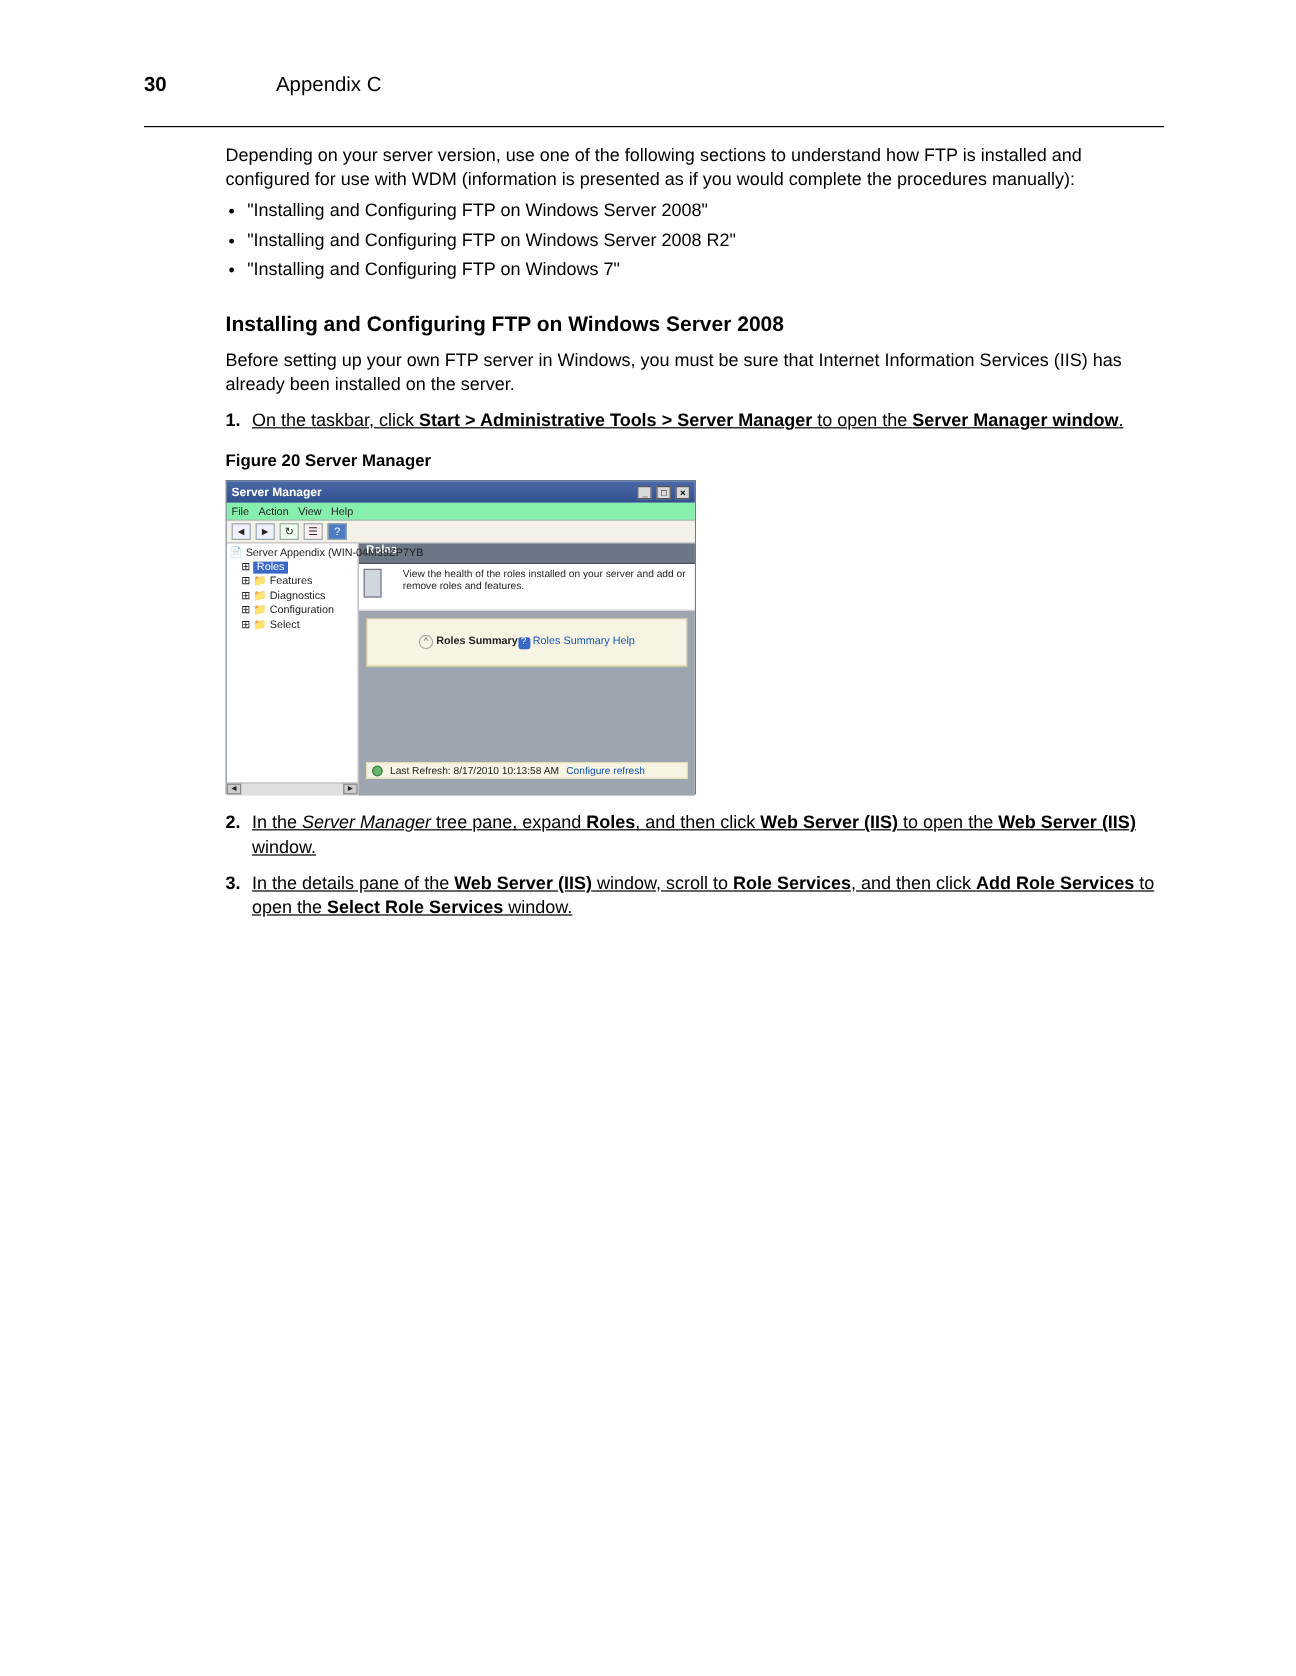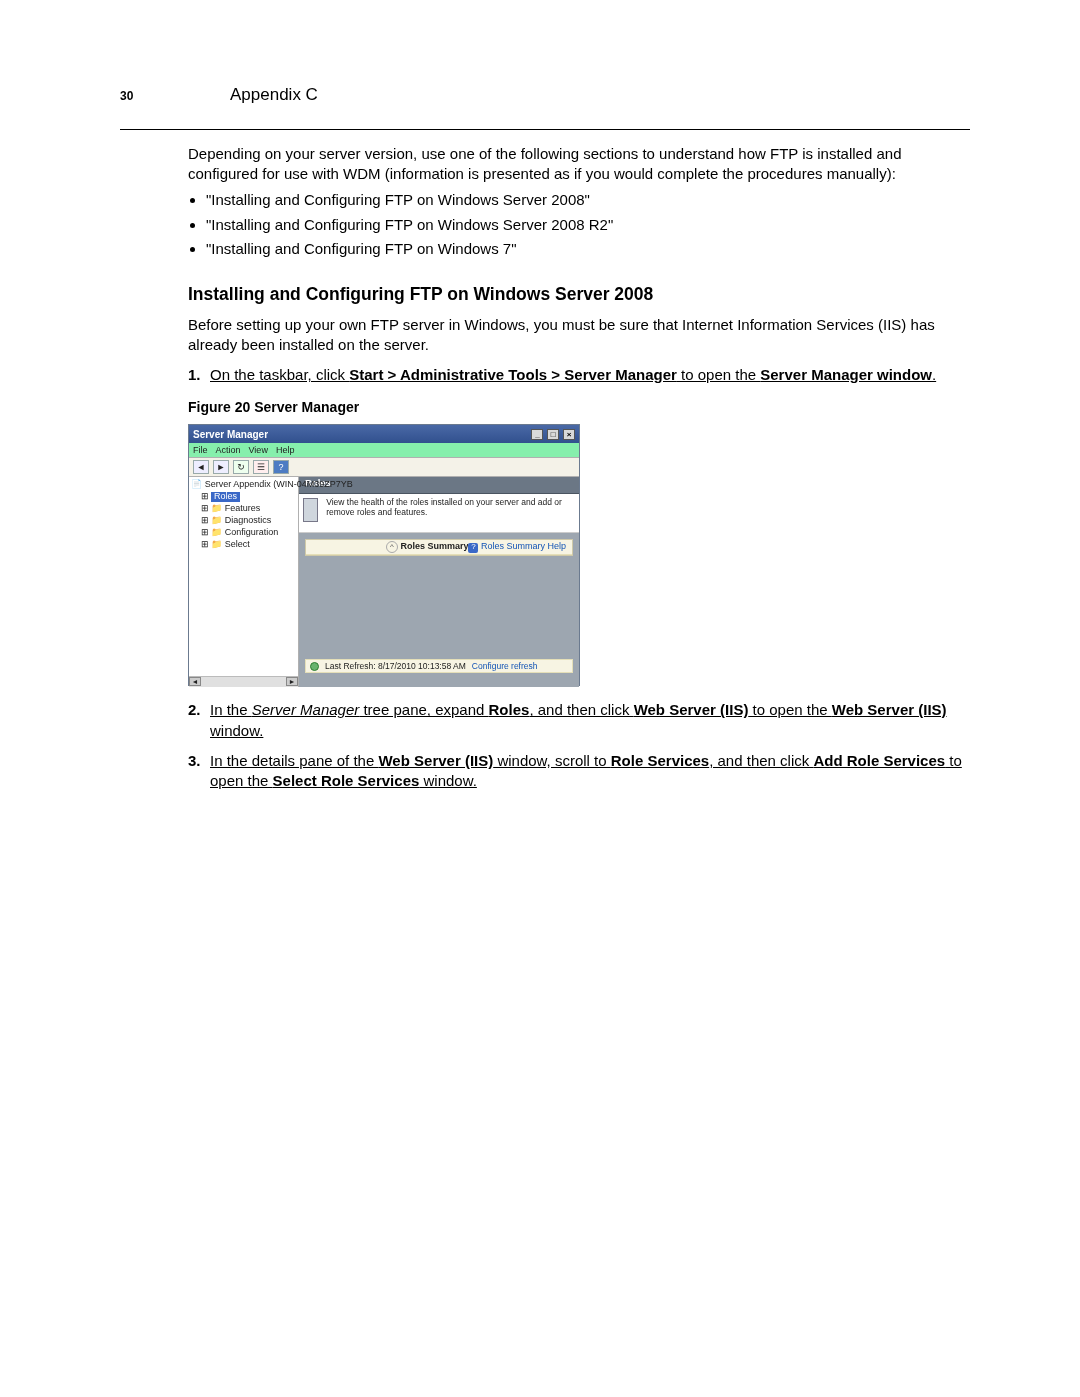--- a/index.html
+++ b/index.html
@@ -17,23 +17,22 @@
     padding: 60px 110px 120px 120px;
     position: relative;
   }
   .hdr {
     display: flex;
     align-items: baseline;
     margin-bottom: 22px;
   }
   .pgnum {
     font-weight: bold;
-    font-size: 12px;
+    font-size: 17px;
     width: 110px;
-    margin-top: 28px;
   }
   .chapter {
     font-size: 17px;
   }
   hr {
     border: none;
     border-top: 1.5px solid #000;
     margin: 0 0 14px 0;
   }
   h1 {
@@ -181,42 +180,42 @@
     color: #fff;
     font-weight: bold;
     font-size: 9.5px;
     padding: 1px 6px;
     border-bottom: 1px solid #4a5460;
   }
   .roles-banner {
     height: 30px;
     background: #fff;
     display: flex;
-    gap: 8px;
+    gap: 18px;
     padding: 4px;
     border-bottom: 1px solid #ccc;
     align-items: flex-start;
   }
   .banner-icon {
     width: 18px; height: 22px;
     background: #cfd6dd;
     border: 1px solid #778;
   }
   .panel {
     margin: 6px;
     background: #fdfcf7;
     border: 1px solid #cfc9a8;
   }
   .panel-hdr {
     height: 14px;
     display: flex;
-    justify-content: flex-end;
+    justify-content: center;
     background: #f7f4e3;
     border-bottom: 1px solid #e5dfb8;
-    padding: 0 6px;
+    padding: 12px 6px;
     align-items: center;
   }
   .panel-body {
     display: flex;
     padding: 4px 6px 20px 6px;
     justify-content: space-between;
   }
   .link { color: #1354b5; }
   .chev {
     display:inline-block;

